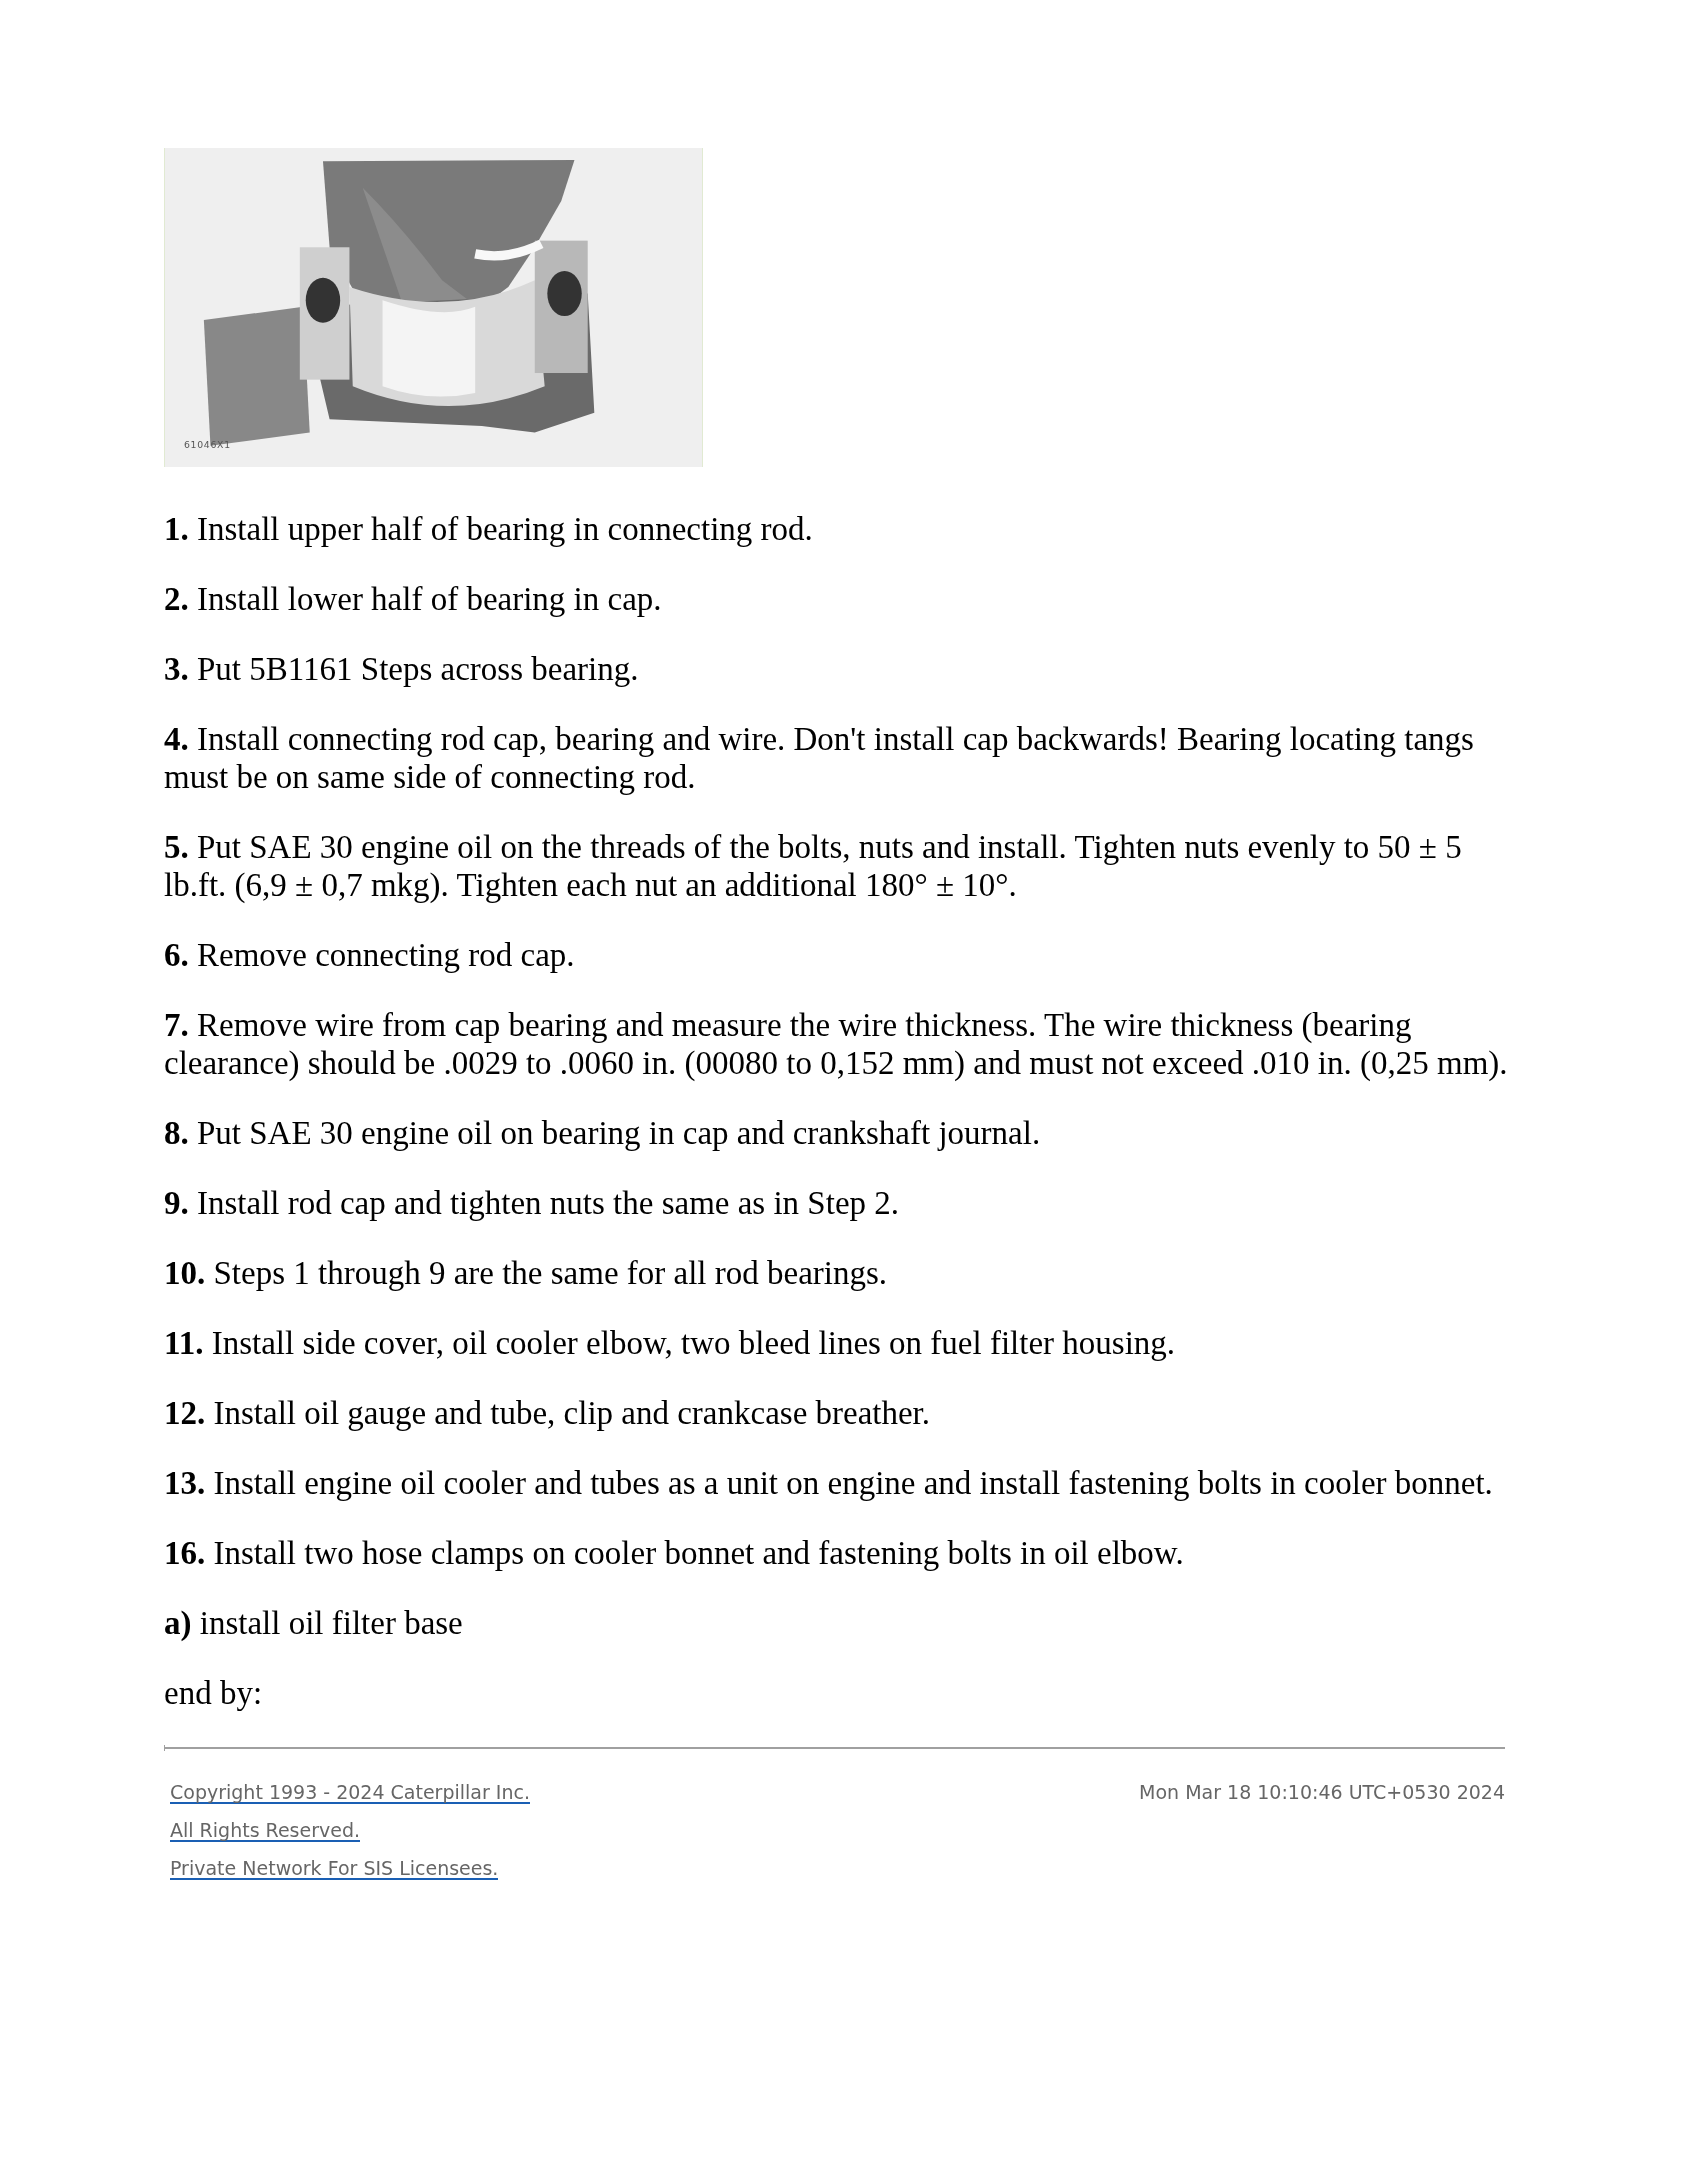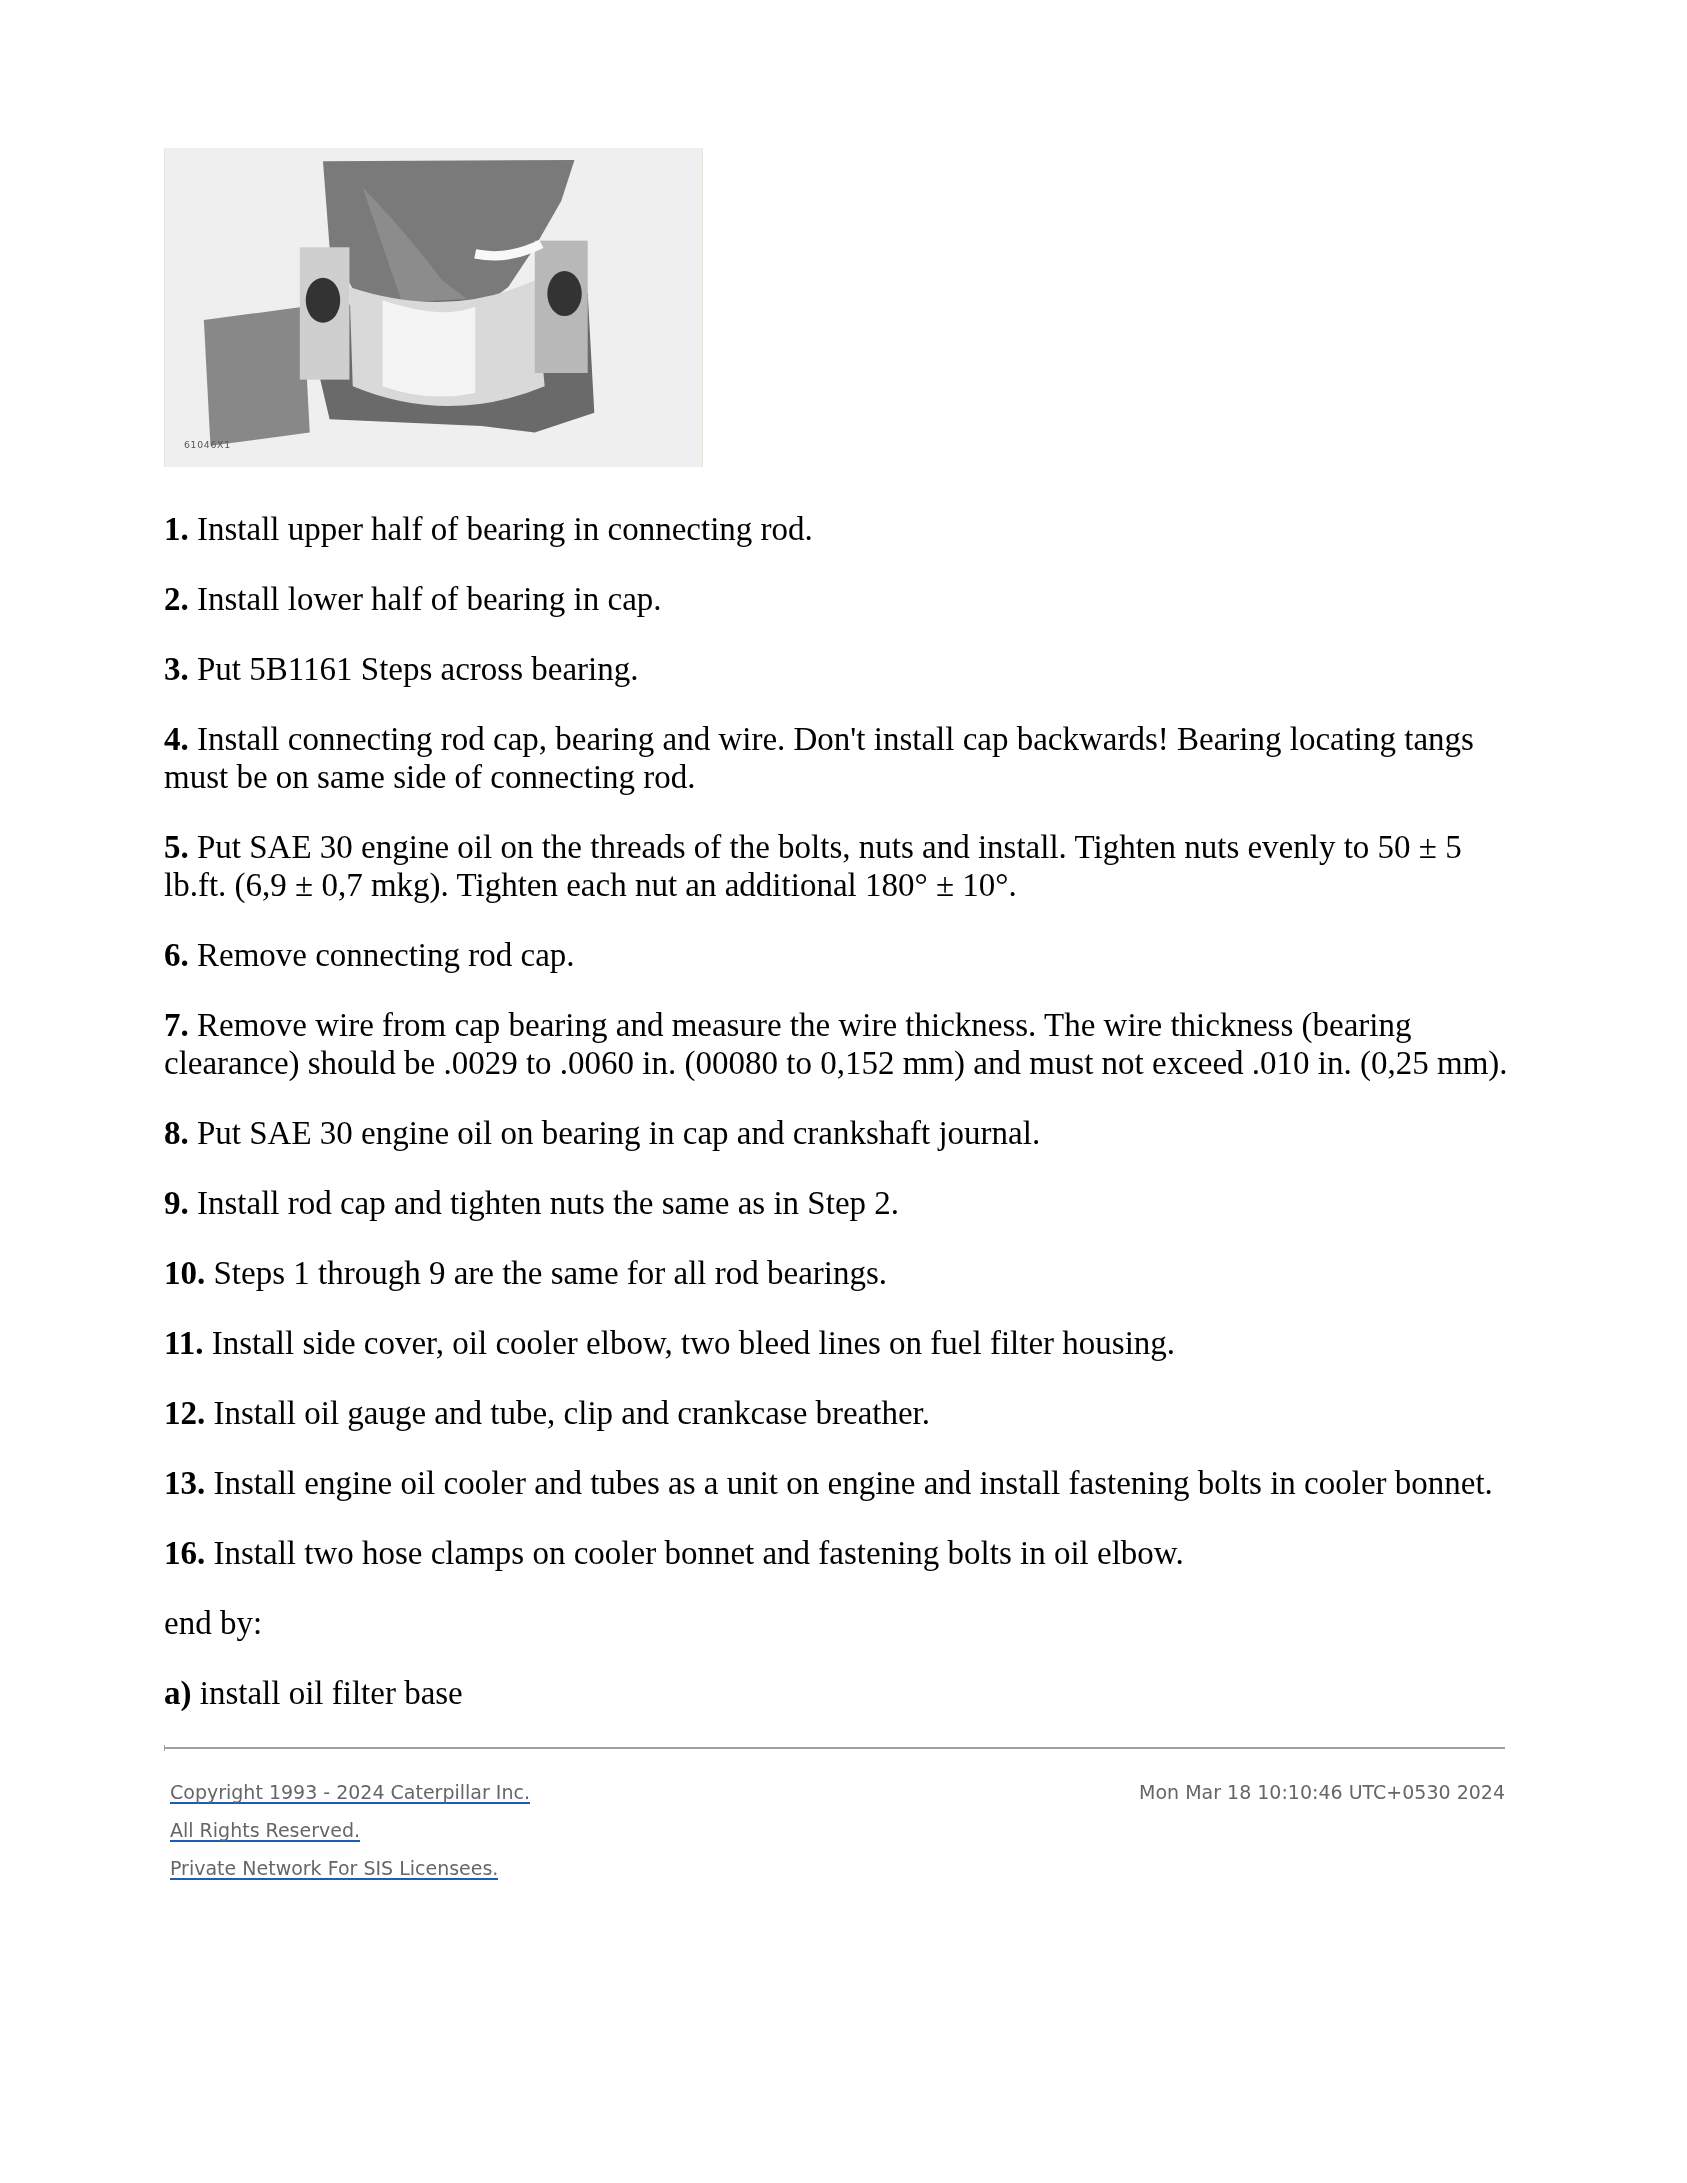--- a/index.html
+++ b/index.html
@@ -71,22 +71,22 @@
   <p><b>5.</b><span> Put SAE 30 engine oil on the threads of the bolts, nuts and install. Tighten nuts evenly to 50 ± 5 lb.ft. (6,9 ± 0,7 mkg). Tighten each nut an additional 180° ± 10°.</span></p>
   <p><b>6.</b><span> Remove connecting rod cap.</span></p>
   <p><b>7.</b><span> Remove wire from cap bearing and measure the wire thickness. The wire thickness (bearing clearance) should be .0029 to .0060 in. (00080 to 0,152 mm) and must not exceed .010 in. (0,25 mm).</span></p>
   <p><b>8.</b><span> Put SAE 30 engine oil on bearing in cap and crankshaft journal.</span></p>
   <p><b>9.</b><span> Install rod cap and tighten nuts the same as in Step 2.</span></p>
   <p><b>10.</b><span> Steps 1 through 9 are the same for all rod bearings.</span></p>
   <p><b>11.</b><span> Install side cover, oil cooler elbow, two bleed lines on fuel filter housing.</span></p>
   <p><b>12.</b><span> Install oil gauge and tube, clip and crankcase breather.</span></p>
   <p><b>13.</b><span> Install engine oil cooler and tubes as a unit on engine and install fastening bolts in cooler bonnet.</span></p>
   <p><b>16.</b><span> Install two hose clamps on cooler bonnet and fastening bolts in oil elbow.</span></p>
+  <p><b>a)</b><span> install oil filter base</span></p>
   <p>end by:</p>
-  <p><b>a)</b><span> install oil filter base</span></p>
 </div>
 
 <div class="hr"></div>
 
 <div class="footer-links">
   <a href="#">Copyright 1993 - 2024 Caterpillar Inc.</a>
   <a href="#">All Rights Reserved.</a>
   <a href="#">Private Network For SIS Licensees.</a>
 </div>
 

